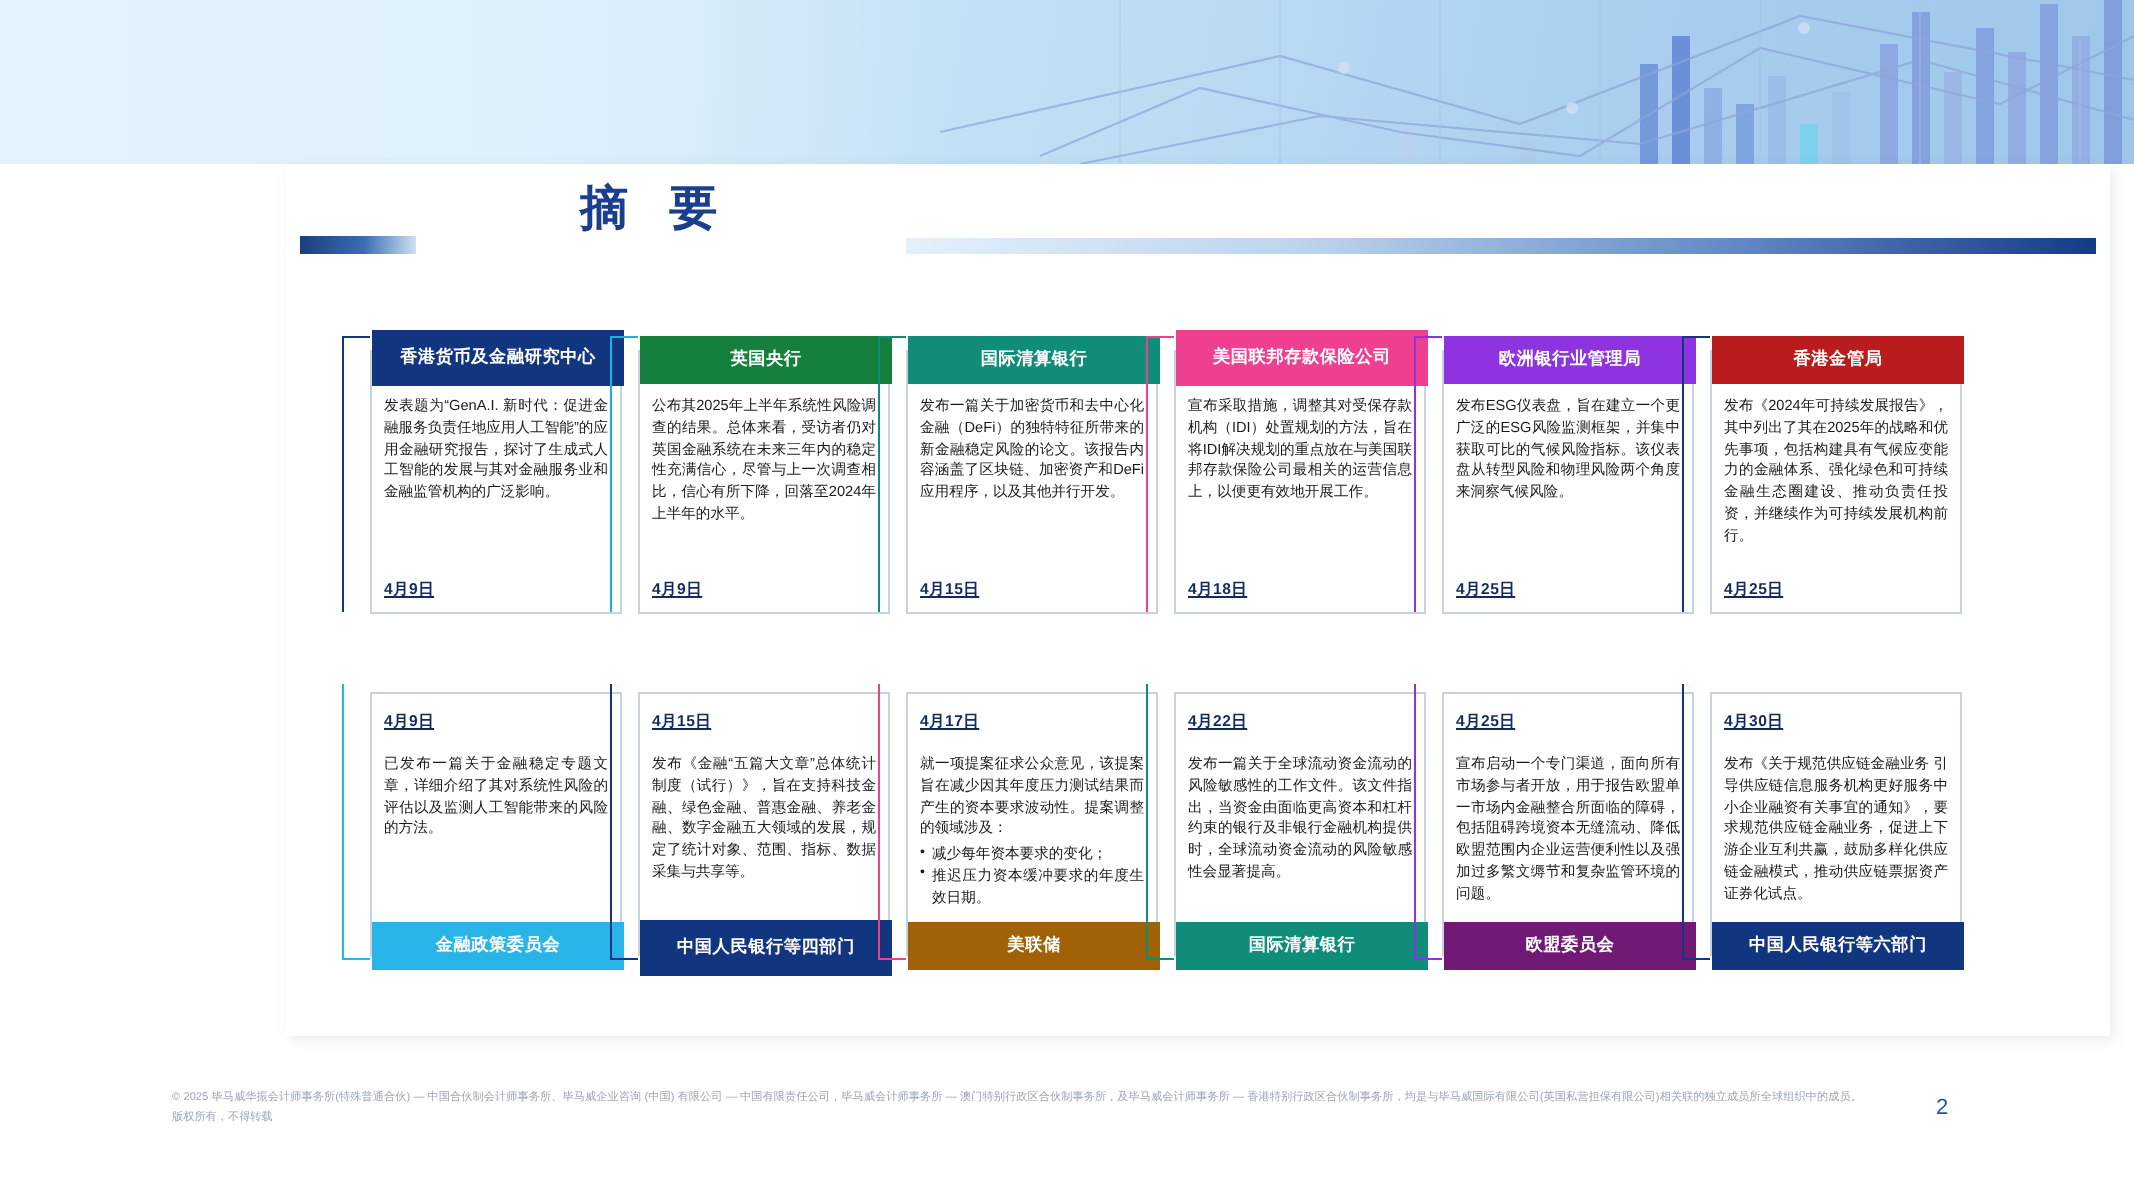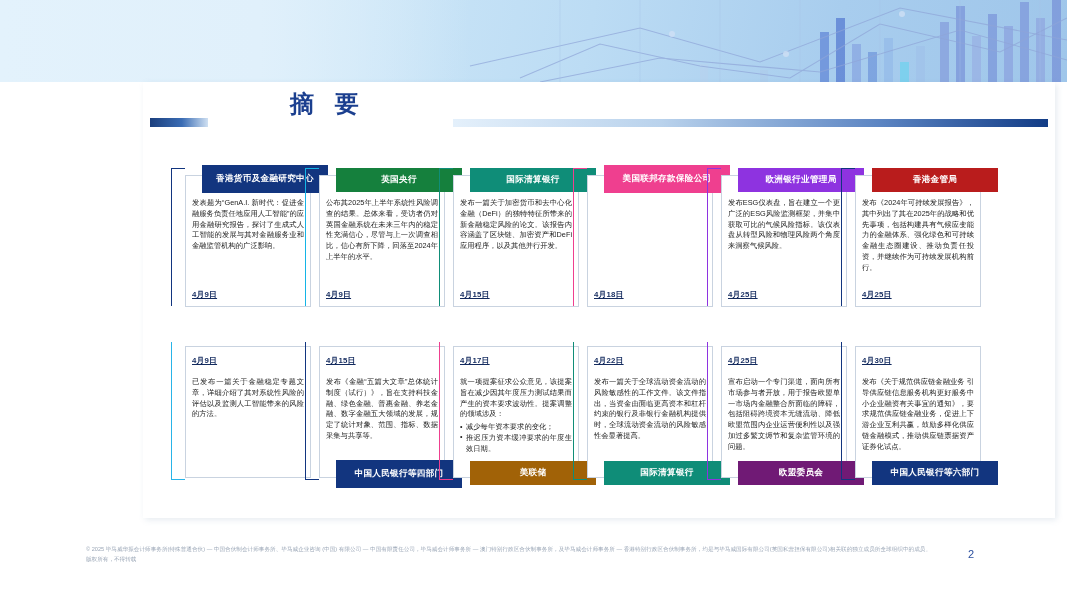--- a/index.html
+++ b/index.html
@@ -66,21 +66,21 @@
   
   .card {
     position: absolute; width: 126px;
     border: 1px solid #c9d3e0;
     background: #ffffff;
   }
   .card.top { top: 7px; height: 132px; }
   .card.bottom { top: 178px; height: 132px; }
 
   .card-head {
-    position: absolute; left: 16px; width: 126px; height: 24px;
+    position: absolute; left: 0; width: 126px; height: 24px;
     display: flex; align-items: center; justify-content: center;
     text-align: center; line-height: 1.05;
     color: #ffffff; font-weight: bold; font-size: 8.6px;
     letter-spacing: .3px;
   }
   .card.top .card-head   { top: -8px; }
   .card.bottom .card-head{ bottom: -8px; }
   .card-head.two-line { height: 28px; }
   .card.top .card-head.two-line { top: -11px; }
   .card.bottom .card-head.two-line { bottom: -11px; }
@@ -208,20 +208,23 @@
           <div class="card-head two-line" style="background: rgb(18, 53, 127);">
             <span>香港货币及</span>
             <br>
             <span>金融研究中心</span>
           </div>
           <div class="card-body">发表题为“GenA.I. 新时代：促进金融服务负责任地应用人工智能”的应用金融研究报告，探讨了生成式人工智能的发展与其对金融服务业和金融监管机构的广泛影响。</div>
           <div class="card-date">4月9日</div>
         </div>
         <div class="elbow bottom-elbow" style="border-color: rgb(41, 180, 232);"></div>
         <div class="card bottom">
+          <div class="card-head" style="background: rgb(41, 180, 232);">
+            <span>金融政策委员会</span>
+          </div>
           <div class="card-body">已发布一篇关于金融稳定专题文章，详细介绍了其对系统性风险的评估以及监测人工智能带来的风险的方法。</div>
           <div class="card-date">4月9日</div>
         </div>
       </div>
       <div class="col" style="left: 134px;">
         <div class="elbow top-elbow" style="border-color: rgb(20, 180, 230);"></div>
         <div class="card top">
           <div class="card-head" style="background: #15803d;">
             <span>英国央行</span>
           </div>
@@ -261,20 +264,21 @@
         </div>
       </div>
       <div class="col" style="left: 402px;">
         <div class="elbow top-elbow" style="border-color: rgb(239, 63, 143);"></div>
         <div class="card top">
           <div class="card-head two-line" style="background: rgb(239, 63, 143);">
             <span>美国联邦存款</span>
             <br>
             <span>保险公司</span>
           </div>
+          <div class="card-body">宣布采取措施，调整其对受保存款机构（IDI）处置规划的方法，旨在将IDI解决规划的重点放在与美国联邦存款保险公司最相关的运营信息上，以便更有效地开展工作。</div>
           <div class="card-date">4月18日</div>
         </div>
         <div class="elbow bottom-elbow" style="border-color: rgb(15, 141, 120);"></div>
         <div class="card bottom">
           <div class="card-head" style="background: rgb(15, 141, 120);">
             <span>国际清算银行</span>
           </div>
           <div class="card-body">发布一篇关于全球流动资金流动的风险敏感性的工作文件。该文件指出，当资金由面临更高资本和杠杆约束的银行及非银行金融机构提供时，全球流动资金流动的风险敏感性会显著提高。</div>
           <div class="card-date">4月22日</div>
         </div>

